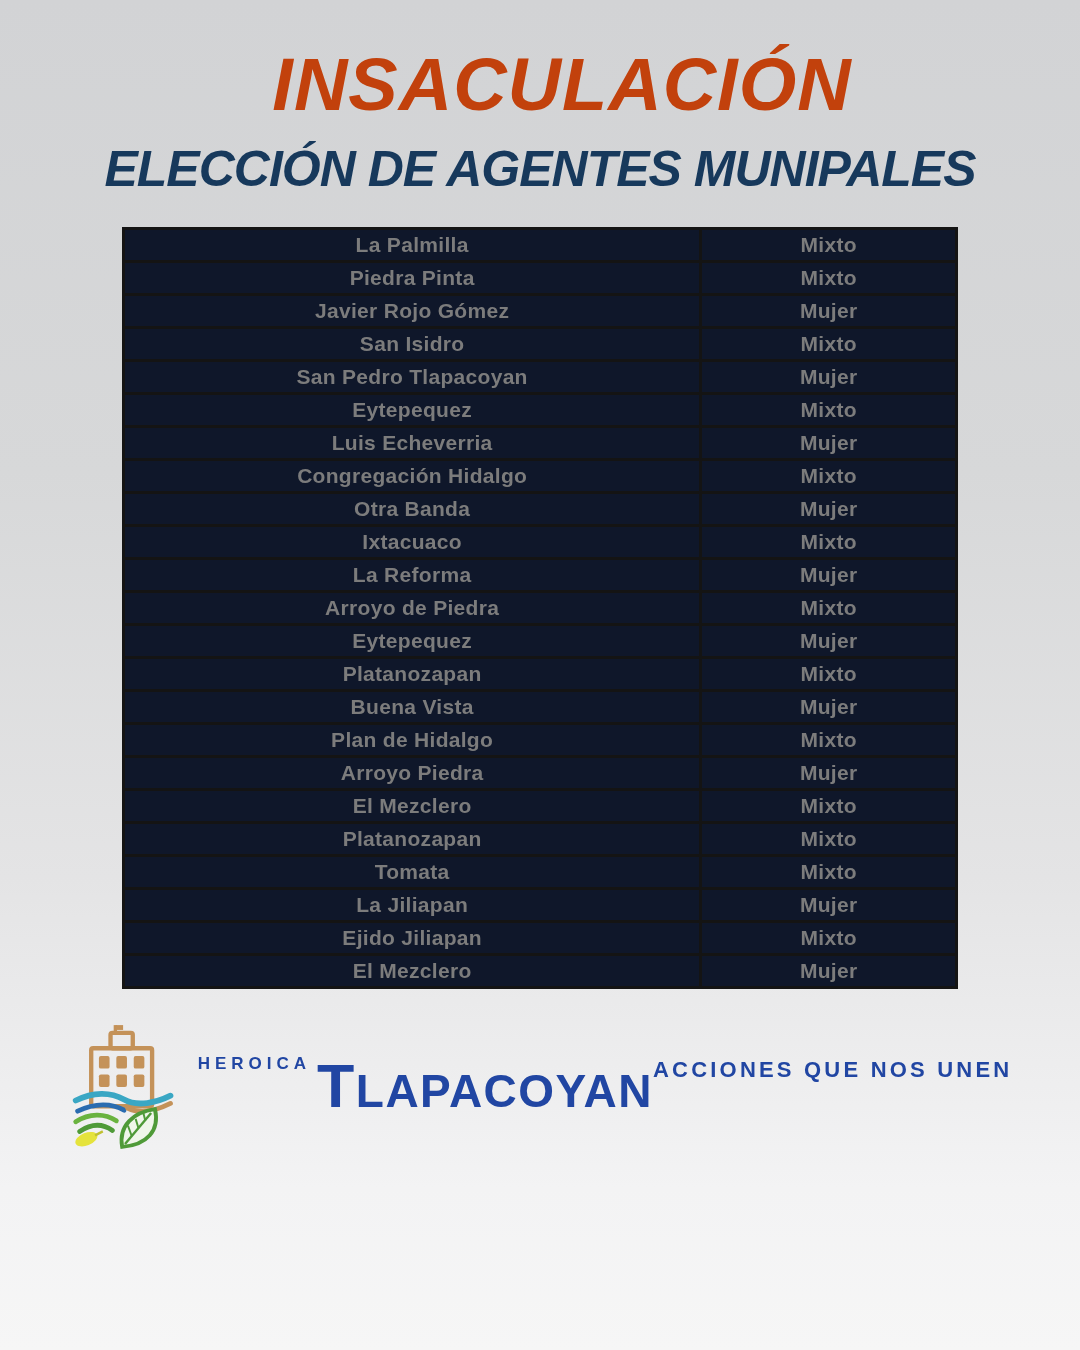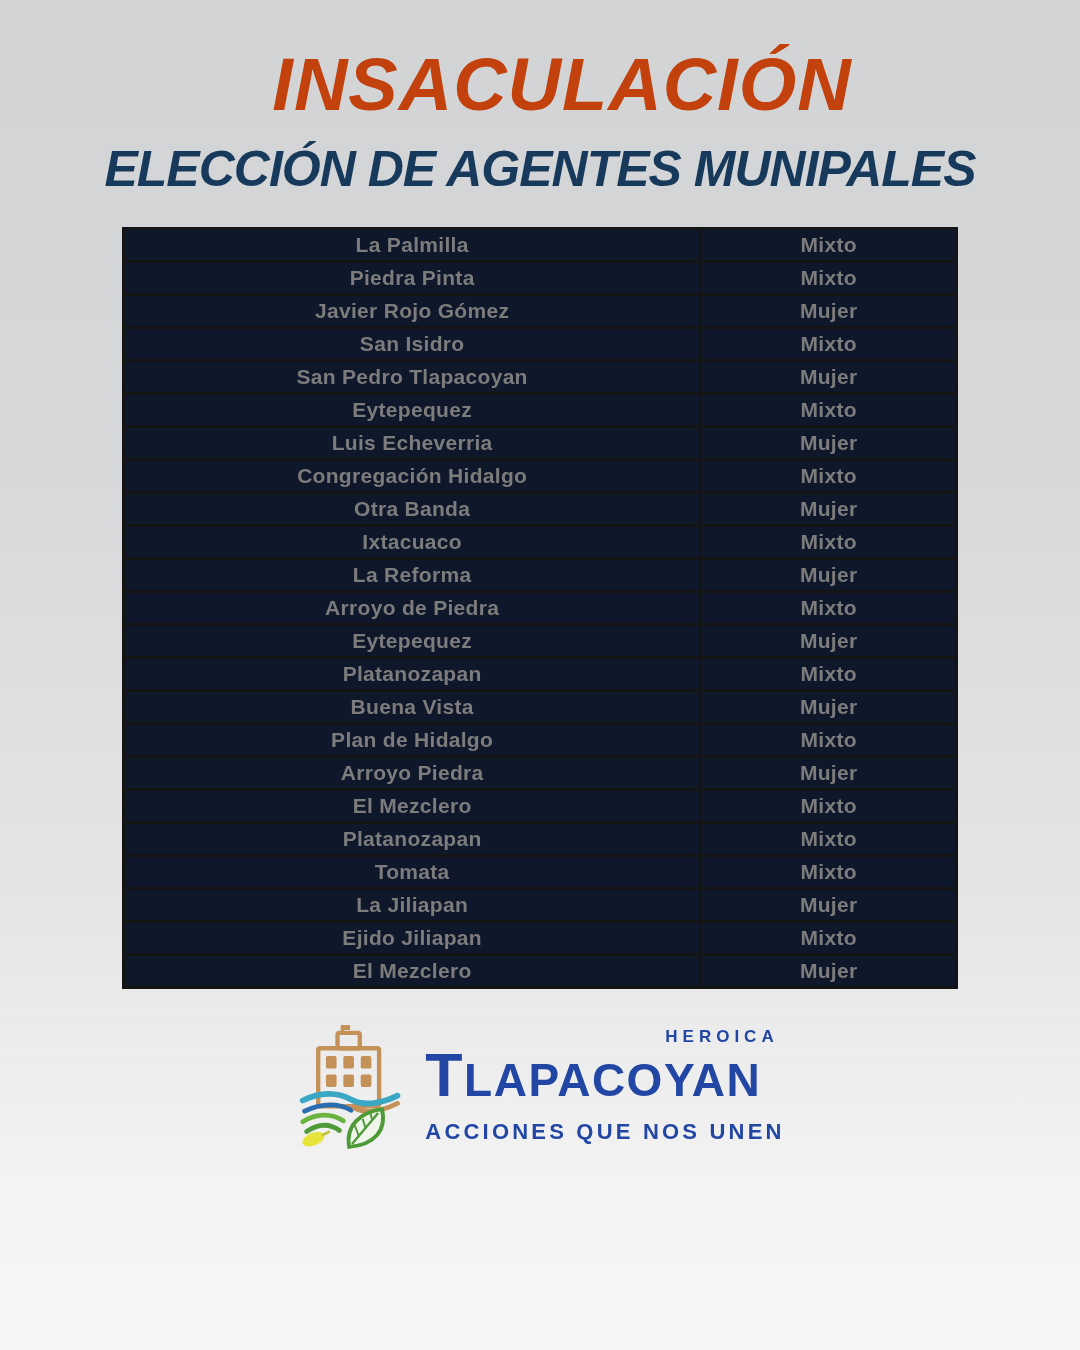--- a/index.html
+++ b/index.html
@@ -43,37 +43,37 @@
   .results-table col.c-name { width: 69.3%; }
   .results-table col.c-type { width: 30.7%; }
 
   
   .footer {
     margin-top: 34px;
     display: flex; align-items: center; justify-content: center;
     gap: 14px;
   }
   .logo-icon { width: 116px; height: 126px; flex: 0 0 auto; }
-  .brand-text { display: flex; flex-direction: column; }
+  .brand-text { display: flex; flex-direction: row; }
   .brand-heroica {
     text-align: right; padding-right: 6px;
     font-size: 17px; font-weight: bold;
     letter-spacing: 5px; color: #2146a3;
     margin-bottom: -4px;
   }
   .brand-name {
     font-size: 46px; font-weight: bold;
     color: #2146a3; letter-spacing: 1.5px;
     line-height: 1.05;
   }
   .brand-name::first-letter { font-size: 61px; }
   .brand-tagline {
     font-size: 22px; font-weight: bold;
     color: #2146a3; letter-spacing: 3.2px;
-    margin-top: 12px;
+    margin-top: 3px;
   }
 </style>
 </head>
 <body>
 
 <div class="page">
 
   <div class="header">
     <div class="title">INSACULACIÓN</div>
     <div class="subtitle">ELECCIÓN DE AGENTES MUNIPALES</div>

